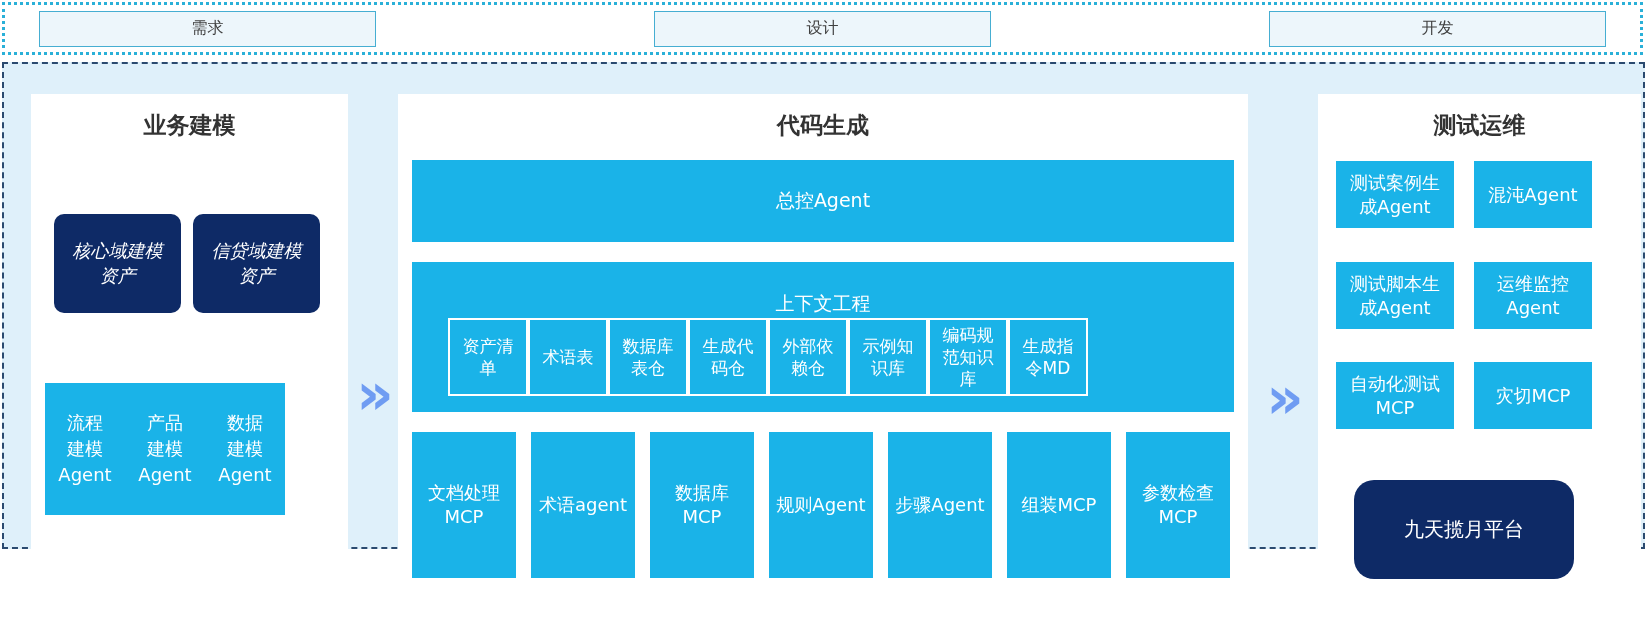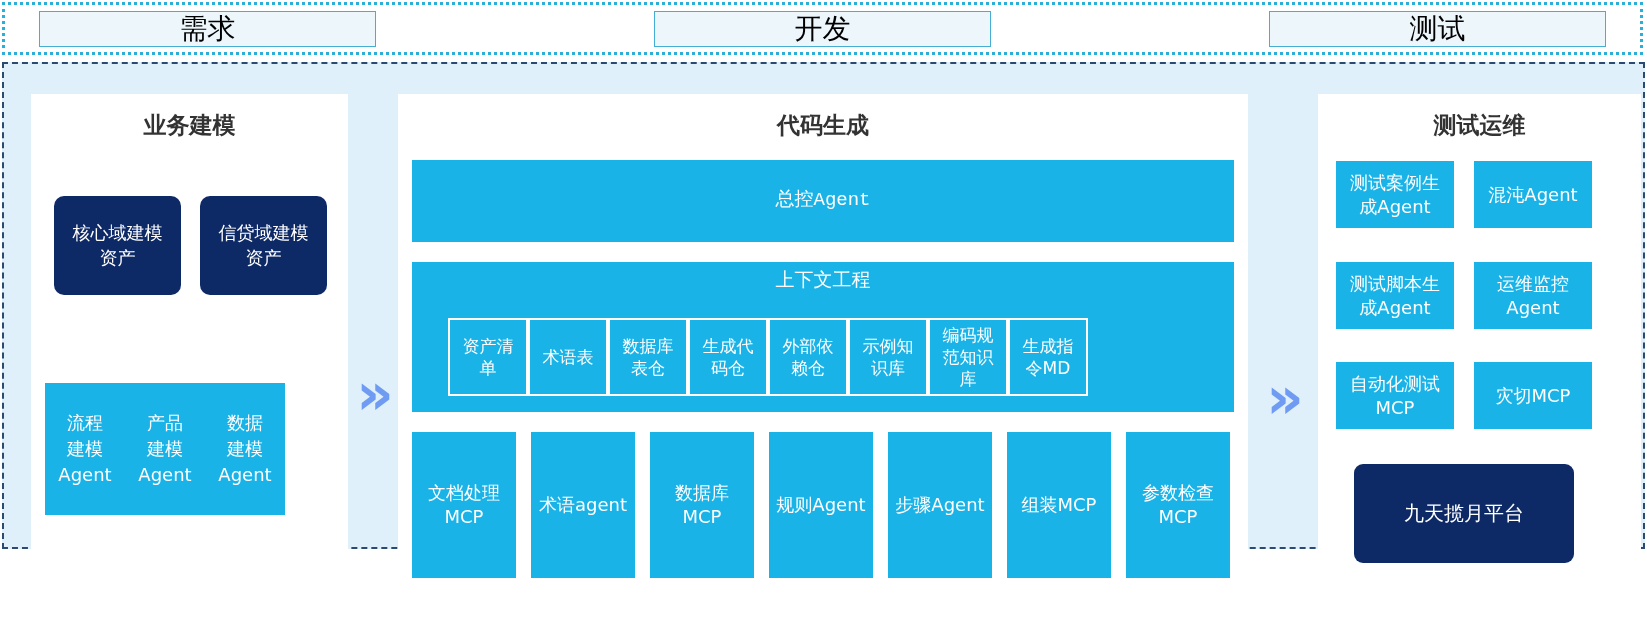--- a/index.html
+++ b/index.html
@@ -16,21 +16,21 @@
     position: absolute; left: 2px; top: 2px; width: 1641px; height: 53px;
     background: #ffffff;
     border: 3px dotted #2AB0D8;
     display: flex; align-items: center; justify-content: space-between;
     padding: 0 34px;
   }
   .phase-box {
     width: 337px; height: 36px;
     background: #EDF6FB;
     border: 1px solid #46AED2;
-    color: #000000; font-size: 28px;
+    color: #404040; font-size: 16px;
     display: flex; align-items: center; justify-content: center;
   }
 
   
   .main-canvas {
     position: absolute; left: 2px; top: 62px; width: 1643px; height: 487px;
     background: #DFF0FA;
     border: 2px dashed #2B4A6F;
   }
   .panel { position: absolute; top: 30px; height: 516px; background: #ffffff; }
@@ -47,75 +47,74 @@
     display: flex; align-items: center; justify-content: center;
     text-align: center; white-space: pre-line; line-height: 1.35;
   }
   .navy-box {
     background: #0E2A66; color: #ffffff;
     display: flex; align-items: center; justify-content: center;
     text-align: center; white-space: pre-line; line-height: 1.35;
   }
 
   
-  .asset-row { position: absolute; top: 102px; left: 23px; display: flex; gap: 19px; }
+  .asset-row { position: absolute; top: 120px; left: 23px; display: flex; gap: 12px; font-style: italic; }
   .asset-box { width: 127px; height: 99px; border-radius: 10px; font-size: 18px; }
   .bm-agent-row { position: absolute; top: 289px; left: 14px; display: flex; }
   .bm-agent-box { width: 80px; height: 132px; font-size: 18px; line-height: 1.45; }
 
   
   .master-bar {
     position: absolute; left: 14px; top: 66px; width: 822px; height: 82px;
     font-size: 19px;
-    font-family: Liberation Mono, monospace;
   }
   .context-block {
     position: absolute; left: 14px; top: 168px; width: 822px; height: 150px;
     background: #1AB3E8;
   }
-  .context-title { padding-top: 5px; text-align: center; color: #ffffff; font-size: 19px; }
+  .context-title { padding-top: 29px; text-align: center; color: #ffffff; font-size: 19px; }
   .context-row { position: absolute; left: 36px; top: 56px; display: flex; }
   .context-item {
     width: 80px; height: 78px;
     border: 2px solid #ffffff; color: #ffffff;
     background: transparent;
     font-size: 17px; line-height: 1.3;
     display: flex; align-items: center; justify-content: center;
     text-align: center; white-space: pre-line;
   }
   .tools-row { position: absolute; left: 14px; top: 338px; display: flex; gap: 15px; }
   .tool-box { width: 104px; height: 146px; font-size: 18px; }
 
   
   .to-row { position: absolute; left: 18px; display: flex; gap: 20px; }
   .to-row--1 { top: 67px; justify-content: flex-end; }
   .to-row--2 { top: 168px; }
   .to-row--3 { top: 268px; }
   .to-box { width: 118px; height: 67px; font-size: 18px; line-height: 1.3; }
   .platform-box {
-    position: absolute; left: 36px; top: 370px; width: 220px; height: 99px;
-    border-radius: 9px; font-size: 20px;
+    position: absolute; left: 36px; top: 386px; width: 220px; height: 99px;
+    border-radius: 20px; font-size: 20px;
   }
 
   
   .chevron {
     position: absolute; width: 46px; height: 56px;
     display: flex; align-items: center; justify-content: center;
     color: #6F9CF2; font-size: 58px; font-weight: 700; line-height: 1;
   }
   .chevron--1 { left: 348px; top: 302px; }
   .chevron--2 { left: 1258px; top: 306px; }
 </style>
 </head>
 <body>
 
 <div class="phase-strip">
   <div class="phase-box">需求</div>
+  <div class="phase-box">设计</div>
   <div class="phase-box">开发</div>
-  <div class="phase-box">测试</div>
 </div>
 
 <div class="main-canvas">
 
   <div class="panel panel--left">
     <div class="panel-title">业务建模</div>
     <div class="asset-row">
       <div class="navy-box asset-box">核心域建模
 资产</div>
       <div class="navy-box asset-box">信贷域建模

